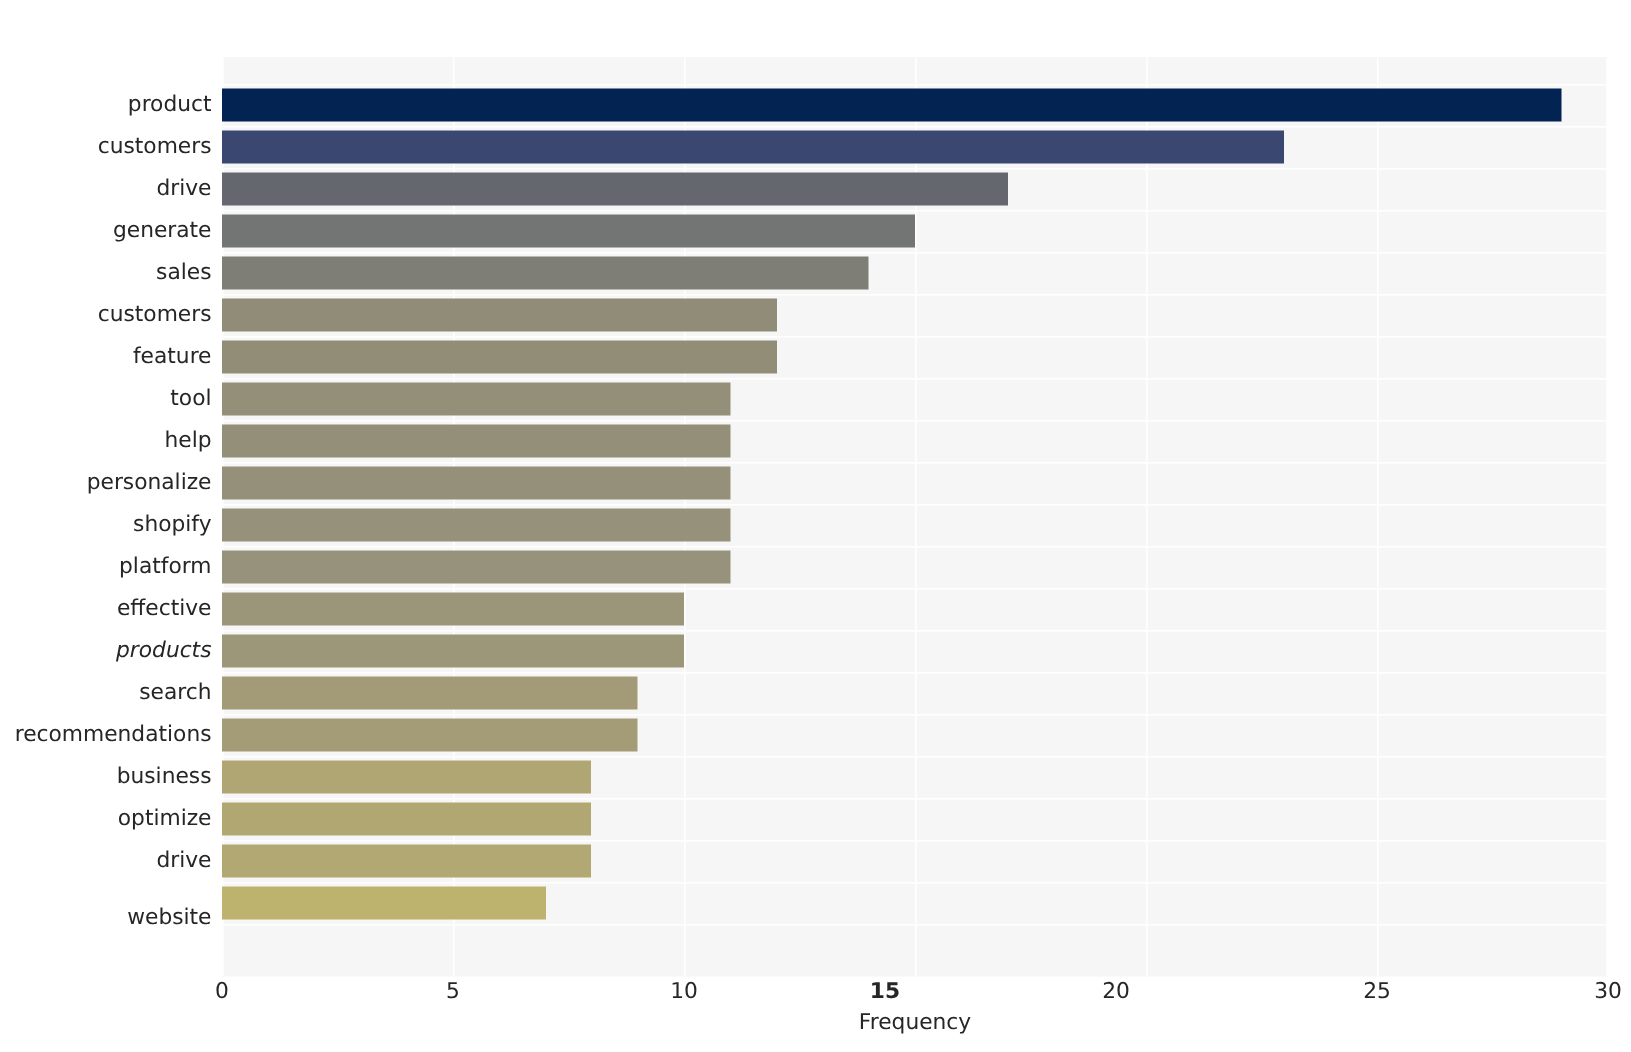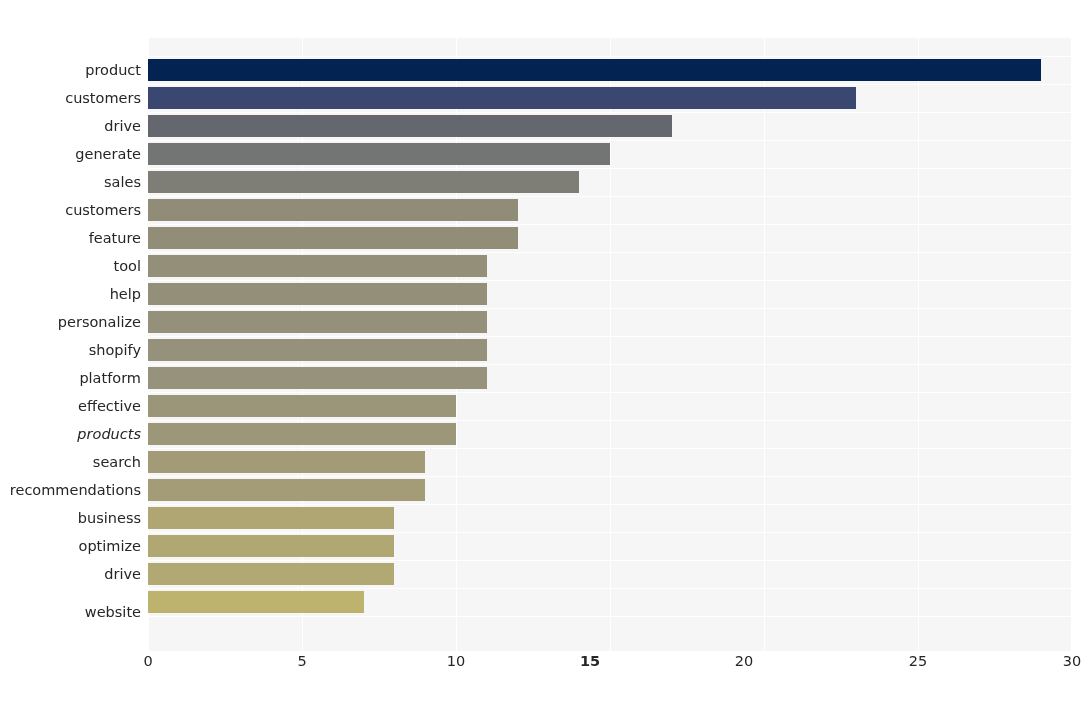--- a/index.html
+++ b/index.html
@@ -250,14 +250,15 @@
   <div id="xtick-layer">
       <div class="xtick" style="left: 0px;">0</div>
       <div class="xtick" style="left: 154px;">5</div>
       <div class="xtick" style="left: 308px;">10</div>
       <div class="xtick" style="left: 442px; font-weight: bold;">15</div>
       <div class="xtick" style="left: 584px; margin-left: 12px;">20</div>
       <div class="xtick" style="left: 770px;">25</div>
       <div class="xtick" style="left: 924px;">30</div>
     </div>
 
+  <div id="xlabel">Frequency</div>
 
 </div>
 
 </body></html>

